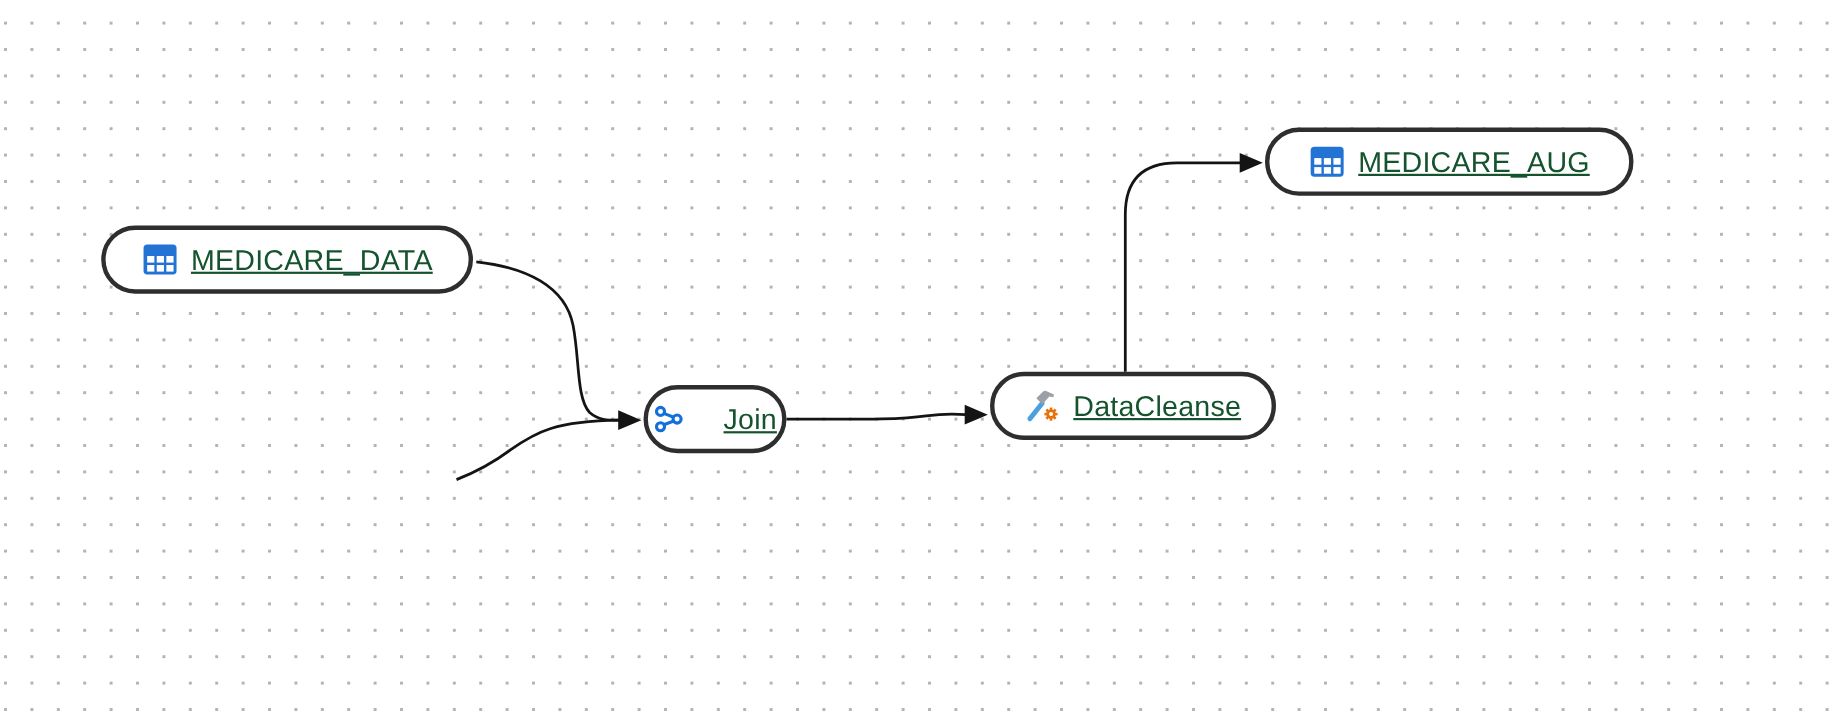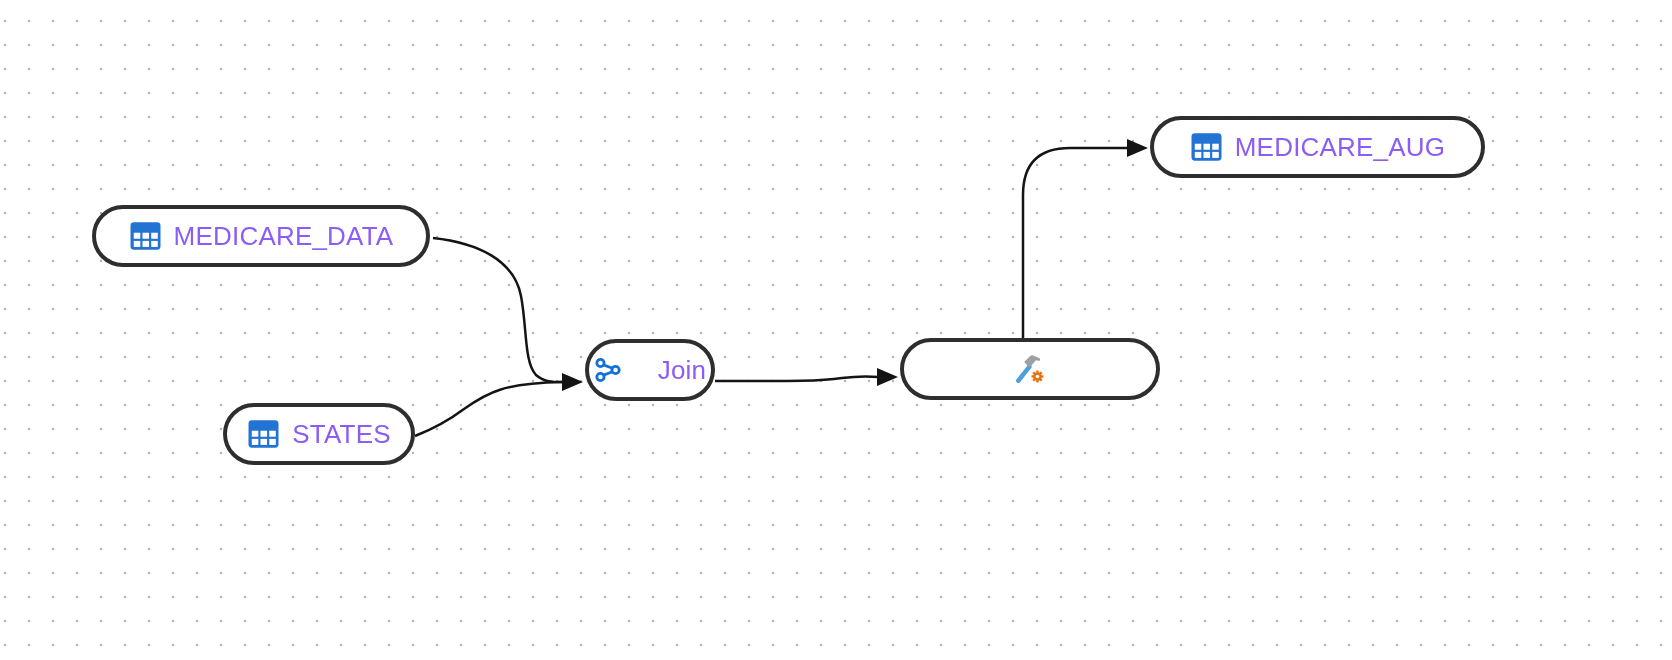--- a/index.html
+++ b/index.html
@@ -34,23 +34,24 @@
     justify-content: center;
     gap: 12px;
     height: 62px;
     background: #ffffff;
     border: 4px solid #2e2e2e;
     border-radius: 34px;
     cursor: pointer;
   }
   .node .label {
     font-size: 26px;
-    color: #8b5cf6;
+    color: #14532d;
     white-space: nowrap;
     letter-spacing: 0.2px;
+    text-decoration: underline;
   }
   .node .icon {
     display: flex;
     align-items: center;
     justify-content: center;
   }
 </style>
 </head>
 <body>
 
@@ -80,38 +81,22 @@
             <rect x="16.2" y="8.6" width="4.8" height="4.4"></rect>
           <rect x="3.4" y="14.6" width="4.8" height="4.4"></rect>
             <rect x="9.8" y="14.6" width="4.8" height="4.4"></rect>
             <rect x="16.2" y="14.6" width="4.8" height="4.4"></rect>
         </g>
       </svg>
     </span>
     <span class="label">MEDICARE_DATA</span>
   </div>
 
-  <div class="node" style="left:223px; top:403px; width:192px;">
-    <span class="icon">
-      <svg width="33" height="30" viewBox="0 0 24 22">
-        <rect x="1" y="1" width="22" height="20" rx="2.5" fill="#2273d4"></rect>
-        <g fill="#ffffff">
-          <rect x="3.4" y="8.6" width="4.8" height="4.4"></rect>
-            <rect x="9.8" y="8.6" width="4.8" height="4.4"></rect>
-            <rect x="16.2" y="8.6" width="4.8" height="4.4"></rect>
-          <rect x="3.4" y="14.6" width="4.8" height="4.4"></rect>
-            <rect x="9.8" y="14.6" width="4.8" height="4.4"></rect>
-            <rect x="16.2" y="14.6" width="4.8" height="4.4"></rect>
-        </g>
-      </svg>
-    </span>
-    <span class="label">STATES</span>
-  </div>
 
-  <div class="node" style="left:585px; top:339px; width:130px;gap:36px;">
+  <div class="node" style="left:585px; top:350px; width:130px;gap:36px;">
     <span class="icon">
       <svg width="28" height="28" viewBox="0 0 26 26">
         <g fill="none" stroke="#1270d8" stroke-width="2.6">
           <circle cx="6" cy="6.5" r="3.4"></circle>
           <circle cx="6" cy="19.5" r="3.4"></circle>
           <circle cx="20" cy="13" r="3.4"></circle>
           <path d="M8.8 8.2 L17.2 11.4 M8.8 17.8 L17.2 14.6"></path>
         </g>
       </svg>
     </span>
@@ -126,20 +111,21 @@
         <g fill="#e8710a">
           <rect x="20.9" y="16.4" width="2.2" height="11.2"></rect>
           <rect x="20.9" y="16.4" width="2.2" height="11.2" transform="rotate(45 22 22)"></rect>
           <rect x="20.9" y="16.4" width="2.2" height="11.2" transform="rotate(90 22 22)"></rect>
           <rect x="20.9" y="16.4" width="2.2" height="11.2" transform="rotate(135 22 22)"></rect>
           <circle cx="22" cy="22" r="4"></circle>
         </g>
         <circle cx="22" cy="22" r="1.7" fill="#ffffff"></circle>
       </svg>
     </span>
+    <span class="label">DataCleanse</span>
   </div>
 
   <div class="node" style="left:1150px; top:116px; width:335px;">
     <span class="icon">
       <svg width="33" height="30" viewBox="0 0 24 22">
         <rect x="1" y="1" width="22" height="20" rx="2.5" fill="#2273d4"></rect>
         <g fill="#ffffff">
           <rect x="3.4" y="8.6" width="4.8" height="4.4"></rect>
             <rect x="9.8" y="8.6" width="4.8" height="4.4"></rect>
             <rect x="16.2" y="8.6" width="4.8" height="4.4"></rect>

